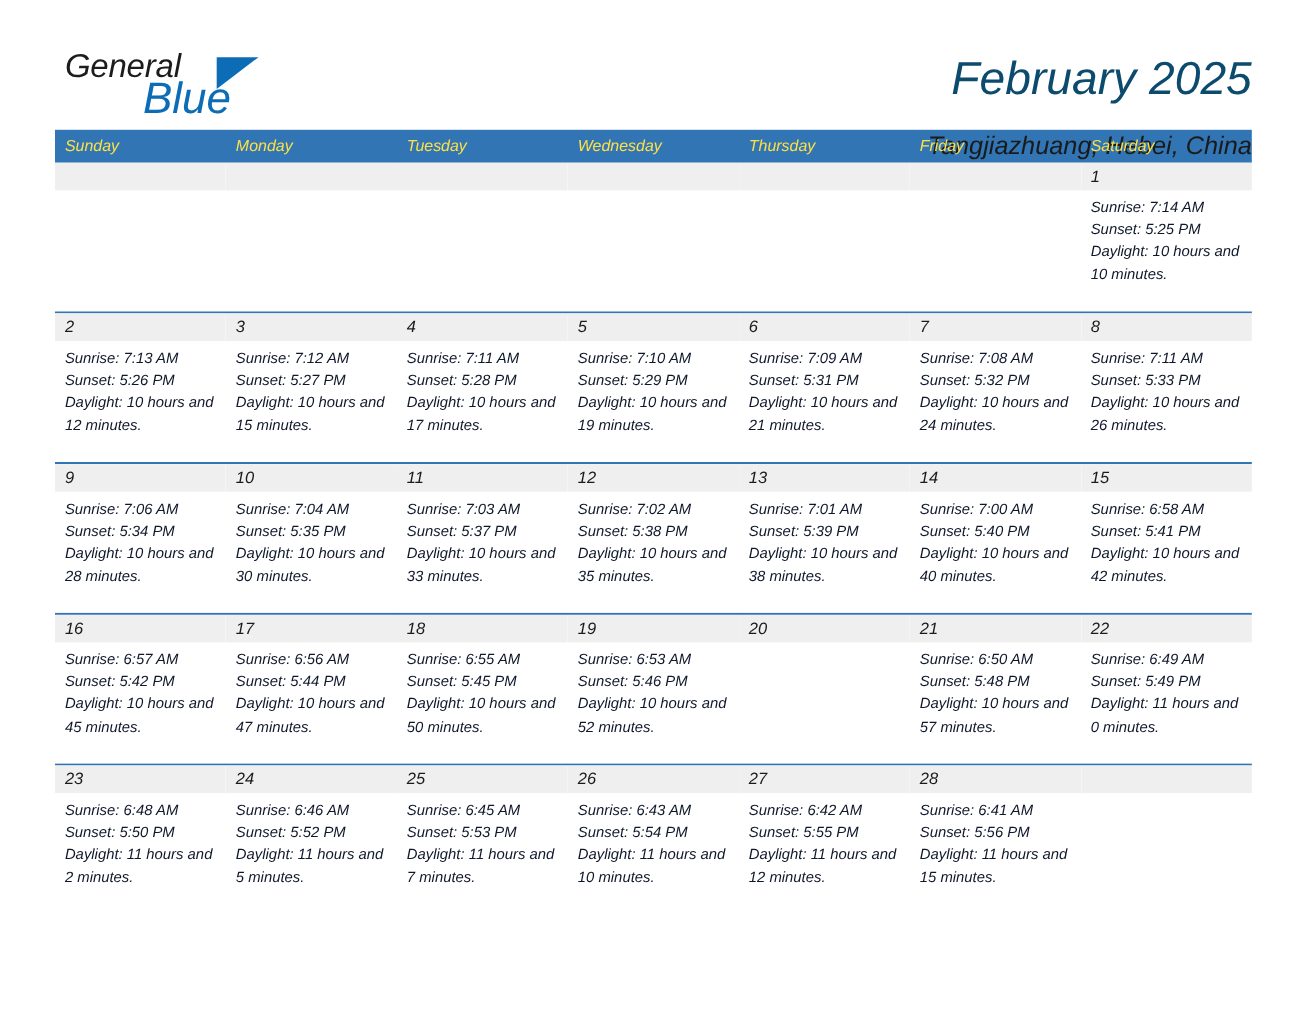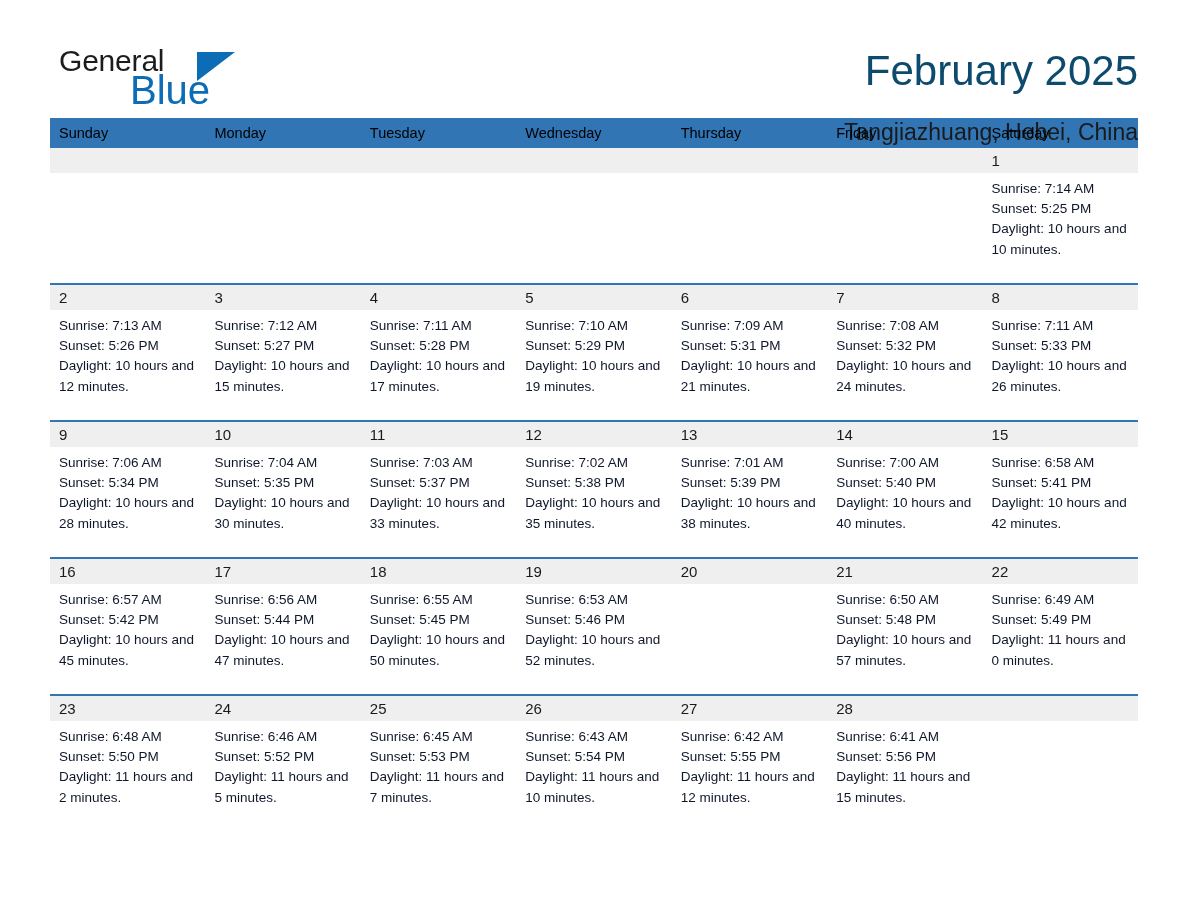--- a/index.html
+++ b/index.html
@@ -15,20 +15,21 @@
     font-family: "Liberation Sans", "DejaVu Sans", sans-serif;
     color: #1a1a1a;
     overflow: hidden;
   }
 
   .page {
     position: relative;
     width: 1188px;
     height: 884px;
     padding: 0 50px;
+    font-style: italic;
   }
 
   
   .header {
     display: flex;
     align-items: flex-start;
     justify-content: space-between;
     padding-top: 44px;
     height: 112px;
   }
@@ -91,21 +92,21 @@
     margin-top: 6px;
   }
 
   .weekdays {
     display: grid;
     grid-template-columns: repeat(7, 1fr);
     background: #3175b4;
     height: 30px;
   }
   .weekday {
-    color: #000000;
+    color: #fde047;
     font-size: 14.5px;
     line-height: 30px;
     padding-left: 9px;
     white-space: nowrap;
   }
 
   .week {
     display: grid;
     grid-template-columns: repeat(7, 1fr);
     border-top: 2px solid #3175b4;

